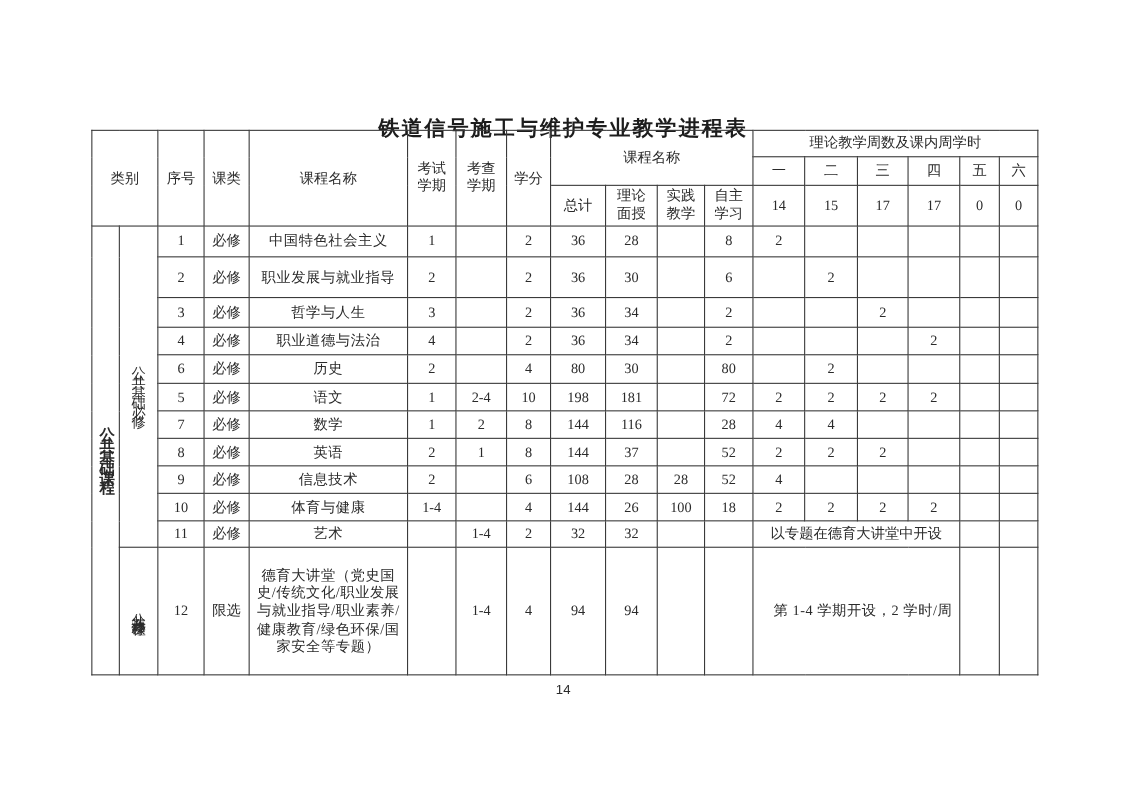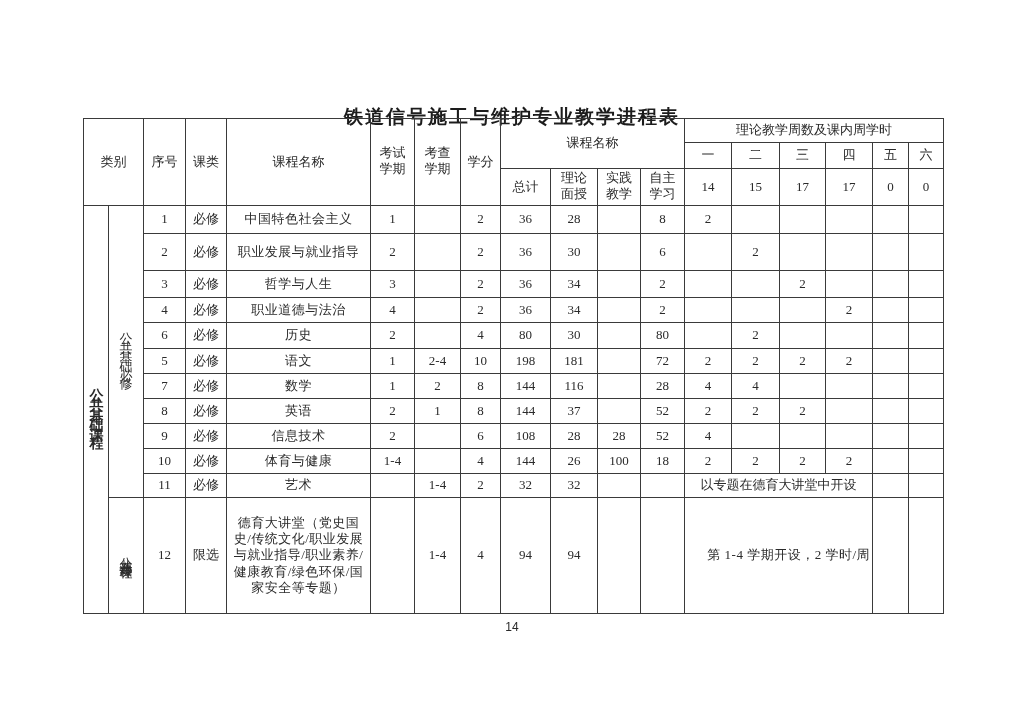--- a/index.html
+++ b/index.html
@@ -323,21 +323,21 @@
     <td>12</td>
     <td>限选</td>
     <td class="name">德育大讲堂（党史国史/传统文化/职业发展与就业指导/职业素养/健康教育/绿色环保/国家安全等专题）</td>
     <td></td>
     <td>1-4</td>
     <td>4</td>
     <td>94</td>
     <td>94</td>
     <td></td>
     <td></td>
-    <td colspan="4" class="name" style="text-align:right;padding-left:14px">第 1-4 学期开设，2 学时/周</td>
+    <td colspan="4" class="name" style="text-align:center;padding-left:14px">第 1-4 学期开设，2 学时/周</td>
     <td></td>
     <td></td>
   </tr>
 </tbody>
   </table>
 
 <div class="page-footer">
   <span>14</span>
 </div>
 

